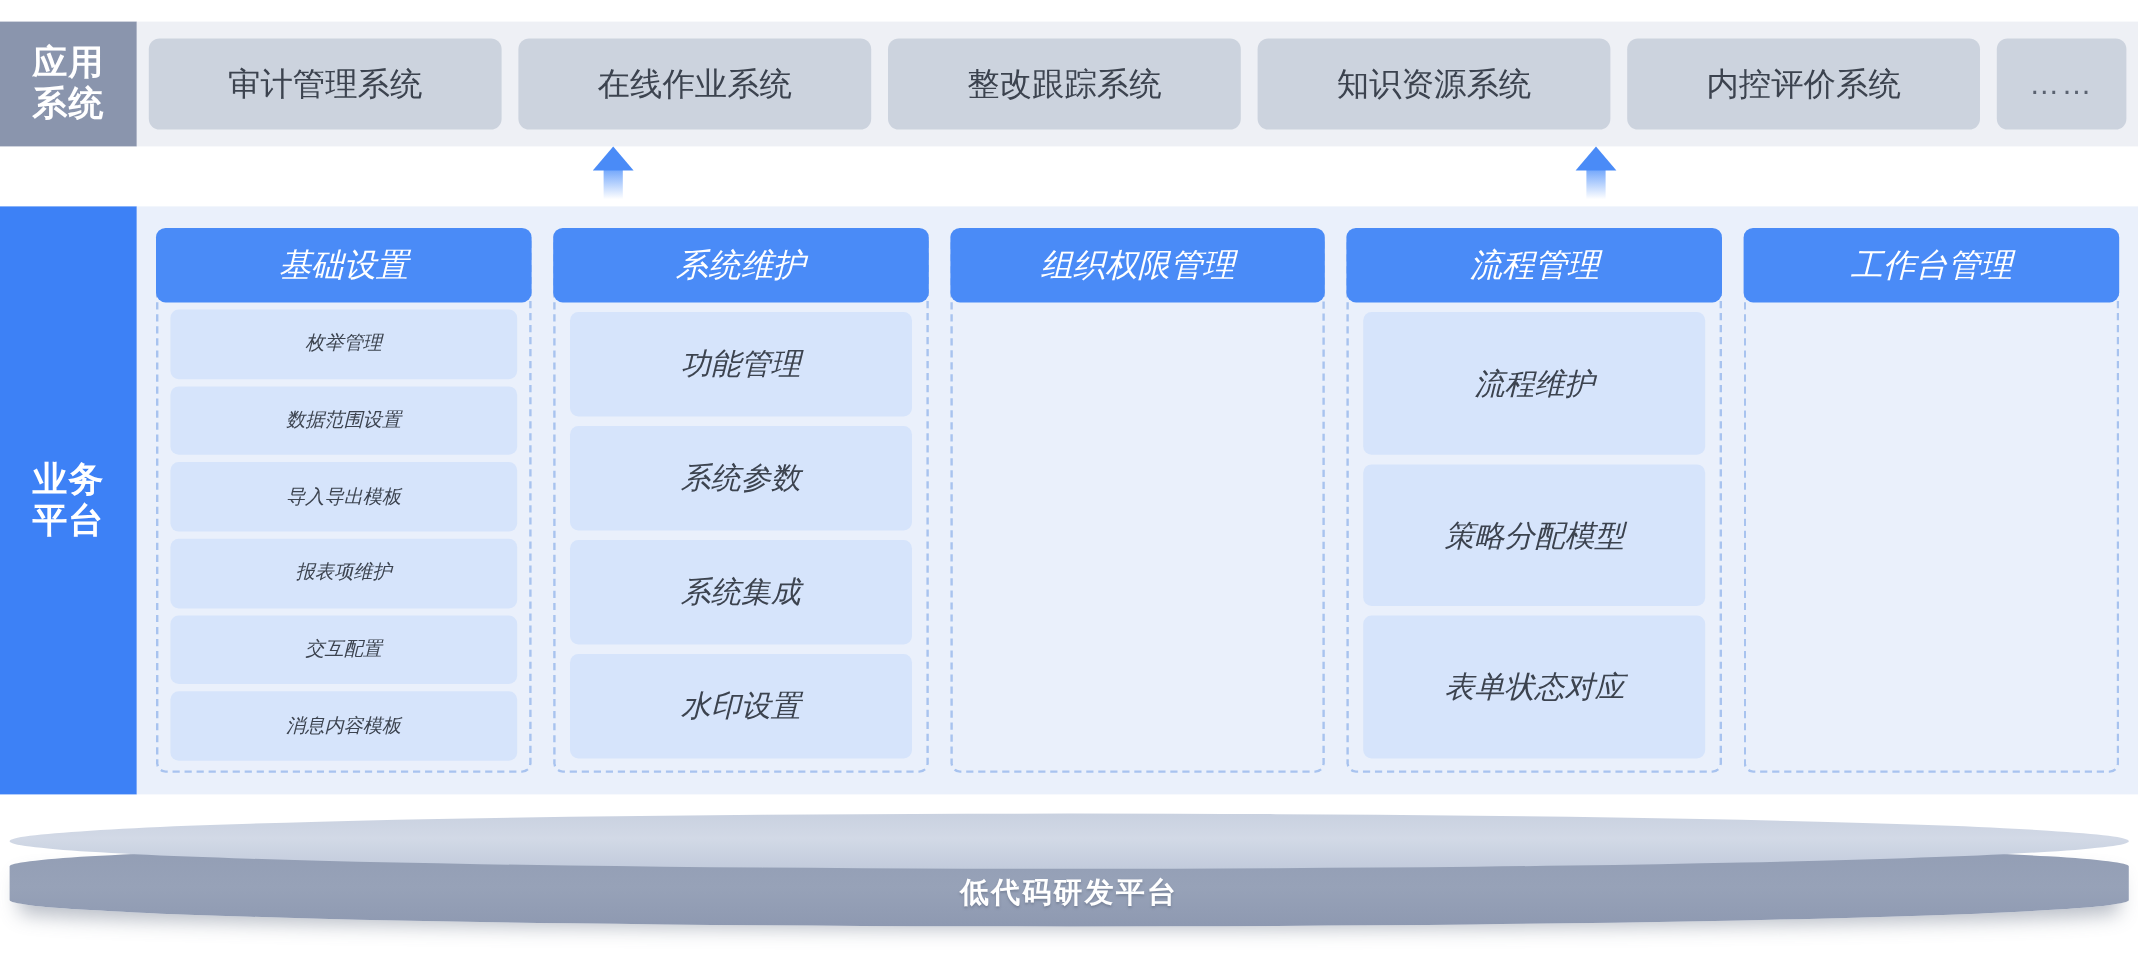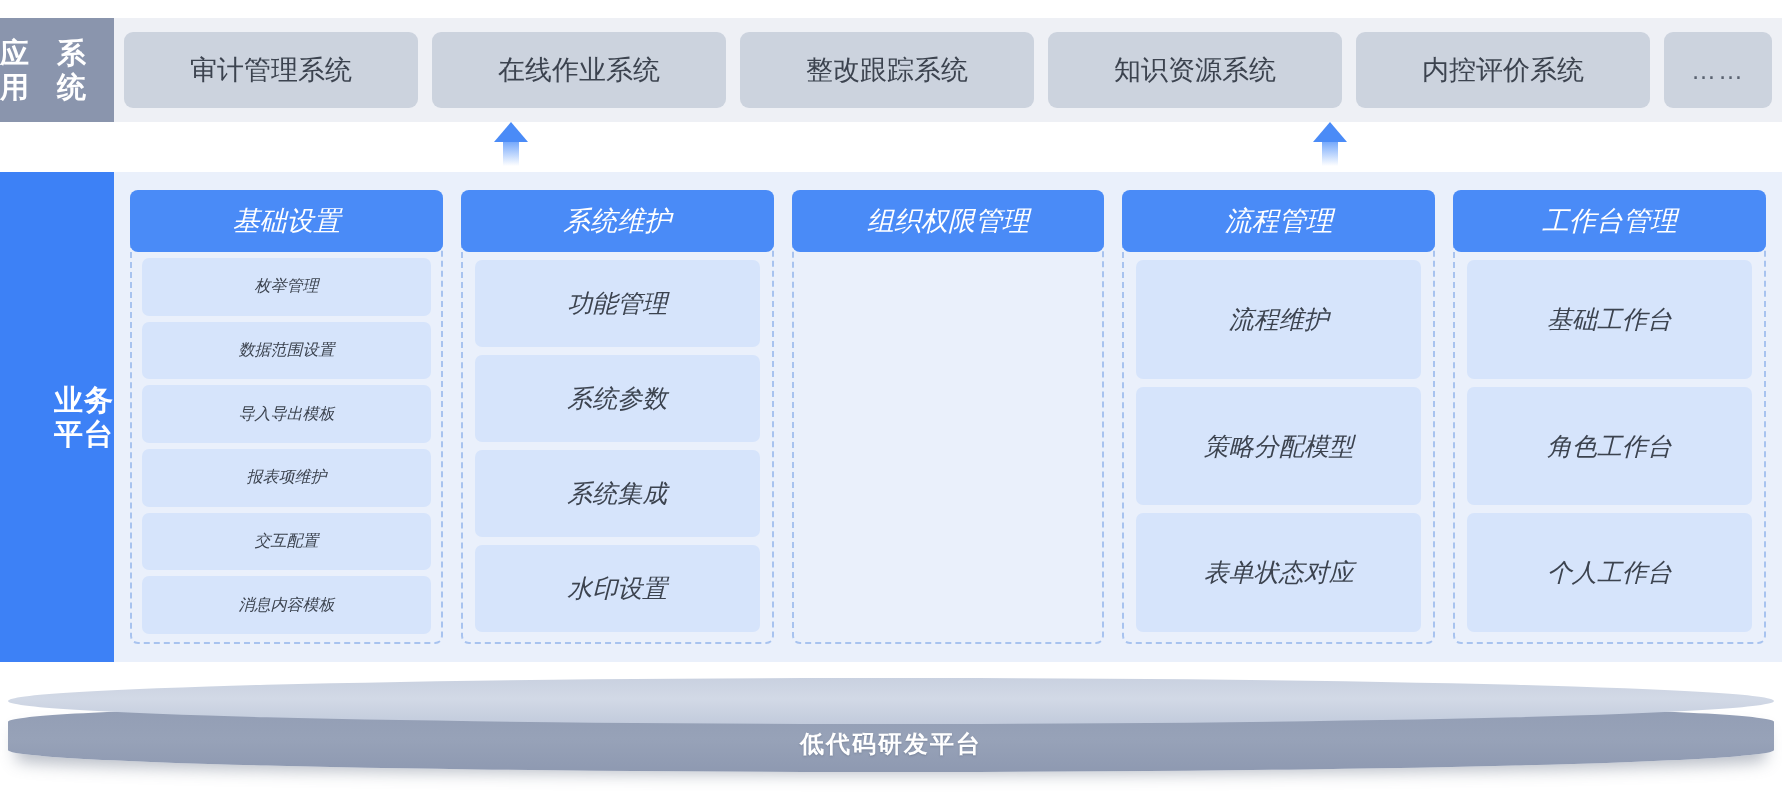--- a/index.html
+++ b/index.html
@@ -27,21 +27,21 @@
   }
   .app-label {
     width: 114px;
     flex: 0 0 114px;
     background: #8a95ad;
     color: #ffffff;
     font-size: 29px;
     font-weight: bold;
     letter-spacing: 1px;
     display: flex;
-    flex-direction: row;
+    flex-direction: column;
     align-items: center;
     justify-content: center;
     line-height: 1.18;
   }
   .app-systems {
     flex: 1 1 auto;
     background: #eef0f5;
     display: flex;
     align-items: center;
     gap: 14px;
@@ -107,21 +107,21 @@
   .biz-label {
     width: 114px;
     flex: 0 0 114px;
     background: #3d81f6;
     color: #ffffff;
     font-size: 29px;
     font-weight: bold;
     letter-spacing: 1px;
     display: flex;
     flex-direction: column;
-    align-items: flex-end;
+    align-items: center;
     justify-content: center;
     line-height: 1.18;
   }
   .biz-body {
     flex: 1 1 auto;
     background: #eaf0fb;
     display: flex;
     align-items: stretch;
     gap: 18px;
     padding: 18px 16px 18px 16px;
@@ -280,25 +280,20 @@
       <div class="group-head">流程管理</div>
       <div class="group-items">
         <div class="item">流程维护</div>
         <div class="item">策略分配模型</div>
         <div class="item">表单状态对应</div>
       </div>
     </div>
 
     <div class="group">
       <div class="group-head">工作台管理</div>
-      <div class="group-items">
-        <div class="item">基础工作台</div>
-        <div class="item">角色工作台</div>
-        <div class="item">个人工作台</div>
-      </div>
     </div>
 
   </div>
 </div>
 
 <div class="platform">
   <div class="platform-body"></div>
   <div class="platform-top"></div>
   <div class="platform-text">低代码研发平台</div>
 </div>

